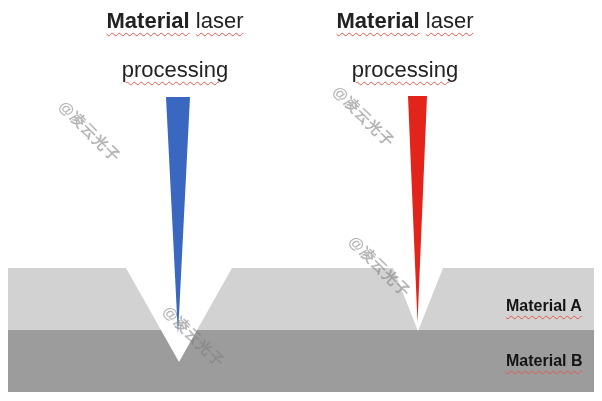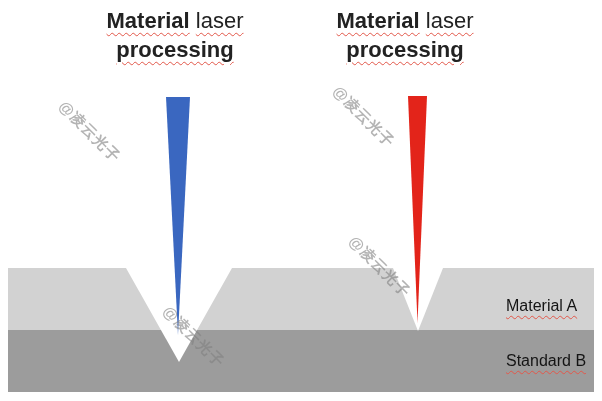--- a/index.html
+++ b/index.html
@@ -10,21 +10,21 @@
 
   
   .heading {
     position:absolute; top:6px; text-align:center;
     font-size:22px; line-height:29px; color:#222222;
   }
   .heading-left  { left:55px;  width:240px; }
   .heading-right { left:296px; width:218px; }
   .w-bold { font-weight:700; }
   .w-rest { font-weight:400;margin-top:8px; }
-  .line2  { font-weight:700; }
+  .line2  { font-weight:400;margin-top:20px; }
   .squiggle {
     text-decoration-line:underline;
     text-decoration-style:wavy;
     text-decoration-color:#e2574a;
     text-decoration-thickness:1px;
     text-underline-offset:4px;
   }
 
   
   .layer { position:absolute; left:8px; right:8px; z-index:1; }
@@ -42,21 +42,21 @@
   
   .beam {
     position:absolute; z-index:3;
     clip-path:polygon(0 0, 100% 0, 50% 100%);
   }
   .beam-standard  { left:166px; top:97px; width:24px; height:238px; background:#3a67c0; }
   .beam-selective { left:408px; top:96px; width:19px; height:227px; background:#e3241a; }
 
   
   .mat-label {
-    position:absolute; z-index:4; font-size:16px; font-weight:400; color:#141414;
+    position:absolute; z-index:4; font-size:16px; font-weight:700; color:#141414;
   }
   .mat-a { left:506px; top:297px; }
   .mat-b { left:506px; top:352px; }
 
   
   .watermark {
     position:absolute; z-index:6;
     color:rgba(128,128,128,0.60);
     font-size:15px; font-weight:600; letter-spacing:1px;
     transform:rotate(45deg); transform-origin:left top;
@@ -91,20 +91,20 @@
   <div class="layer layer-a"></div>
   <div class="layer layer-b"></div>
 
   <div class="notch notch-standard"></div>
   <div class="notch notch-selective"></div>
 
   <div class="beam beam-standard"></div>
   <div class="beam beam-selective"></div>
 
   <div class="mat-label mat-a squiggle">Material A</div>
-  <div class="mat-label mat-b squiggle">Standard B</div>
+  <div class="mat-label mat-b squiggle">Material B</div>
 
   <div class="watermark wm1">@凌云光子</div>
   <div class="watermark wm2">@凌云光子</div>
   <div class="watermark wm3">@凌云光子</div>
   <div class="watermark wm4">@凌云光子</div>
 
 </div>
 
 </body></html>

